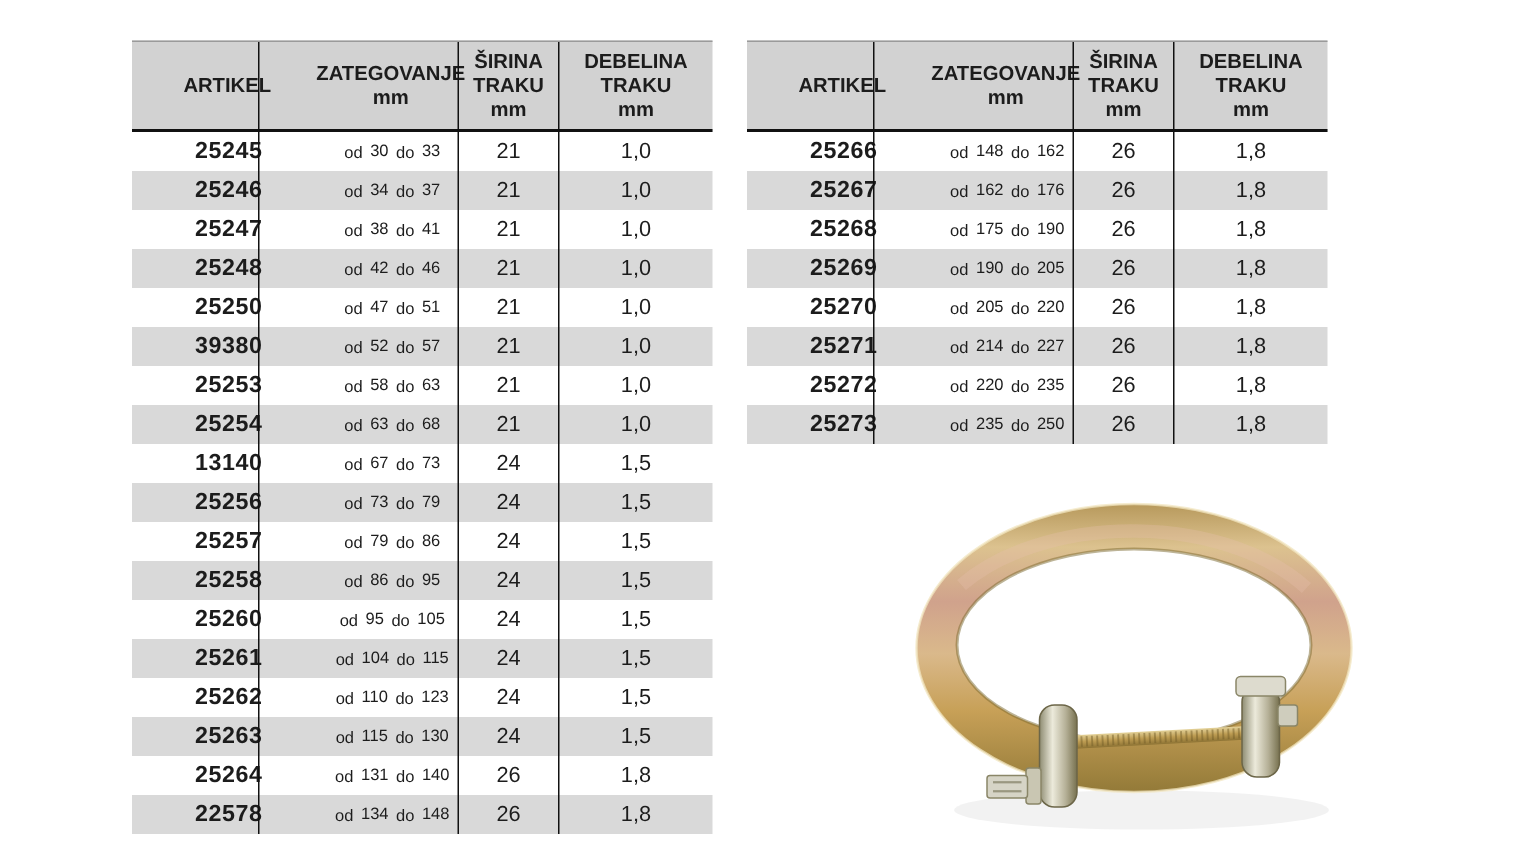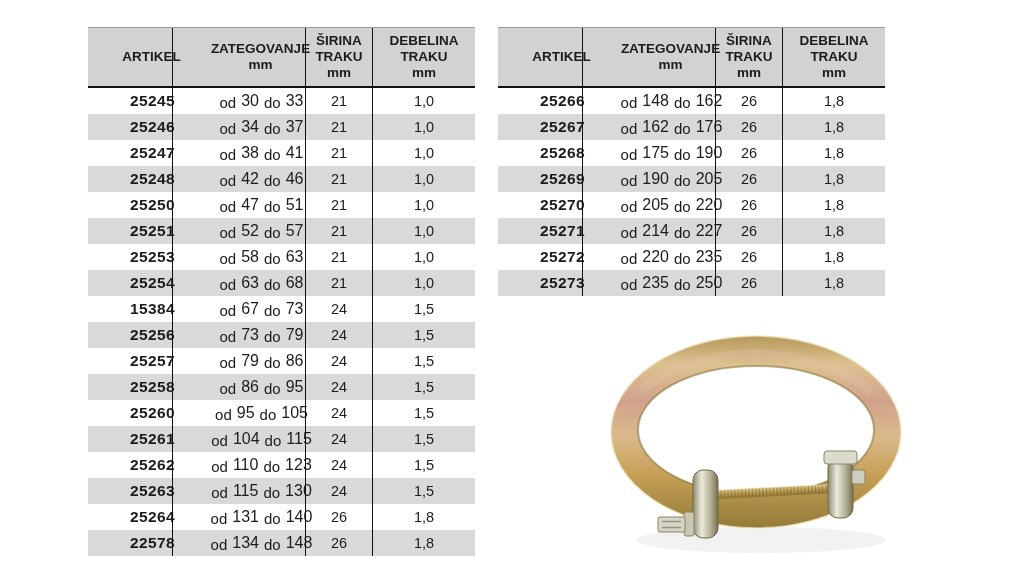--- a/index.html
+++ b/index.html
@@ -26,23 +26,23 @@
   .cell{
     display:flex;align-items:center;justify-content:center;
     box-sizing:border-box;font-size:14.5px;
   }
   .cell + .cell{border-left:1.5px solid #111;}
   .c1{width:84px;padding-left:45px;}
   .c2{width:133px;padding-left:45px;}
   .c3{width:67px;}
   .c4{width:103px;}
   .artikel{font-weight:bold;font-size:15.5px;letter-spacing:0.4px;}
-  .rl{font-size:15px;margin:0 5px;position:relative;top:1px;}
+  .rl{font-size:11px;margin:0 5px;position:relative;top:1px;}
   .rl:first-child{margin-left:0;}
-  .num{font-size:16px;}
+  .num{font-size:11px;}
   #product-photo{position:absolute;left:596px;top:324px;width:320px;height:244px;}
 </style>
 </head>
 <body>
 
 <div class="catalog-table" id="left-table">
   <div class="thead">
     <div class="th c1">
       <span>ARTIKEL</span>
     </div>
@@ -109,21 +109,21 @@
         <div class="cell c2">
           <span class="rl">od</span>
           <span class="num">47</span>
           <span class="rl">do</span>
           <span class="num">51</span>
         </div>
         <div class="cell c3">21</div>
         <div class="cell c4">1,0</div>
       </div>
       <div class="row">
-        <div class="cell c1 artikel">25251</div>
+        <div class="cell c1 artikel">39380</div>
         <div class="cell c2">
           <span class="rl">od</span>
           <span class="num">52</span>
           <span class="rl">do</span>
           <span class="num">57</span>
         </div>
         <div class="cell c3">21</div>
         <div class="cell c4">1,0</div>
       </div>
       <div class="row">
@@ -142,21 +142,21 @@
         <div class="cell c2">
           <span class="rl">od</span>
           <span class="num">63</span>
           <span class="rl">do</span>
           <span class="num">68</span>
         </div>
         <div class="cell c3">21</div>
         <div class="cell c4">1,0</div>
       </div>
       <div class="row">
-        <div class="cell c1 artikel">15384</div>
+        <div class="cell c1 artikel">13140</div>
         <div class="cell c2">
           <span class="rl">od</span>
           <span class="num">67</span>
           <span class="rl">do</span>
           <span class="num">73</span>
         </div>
         <div class="cell c3">24</div>
         <div class="cell c4">1,5</div>
       </div>
       <div class="row">

